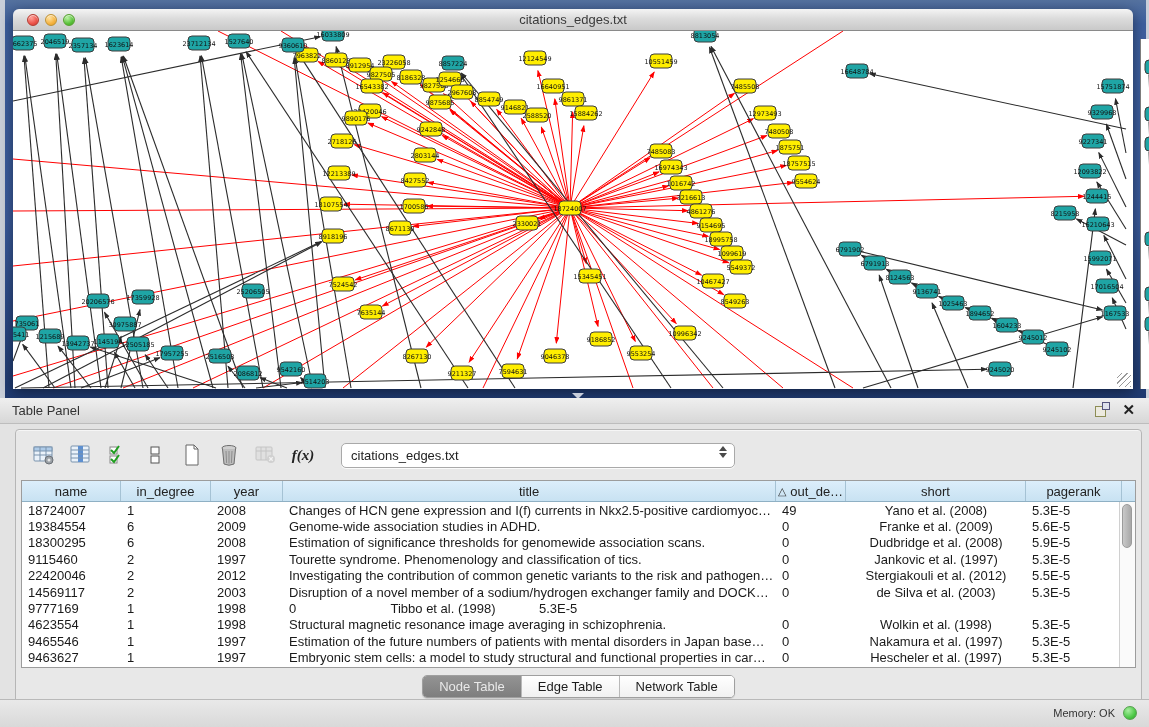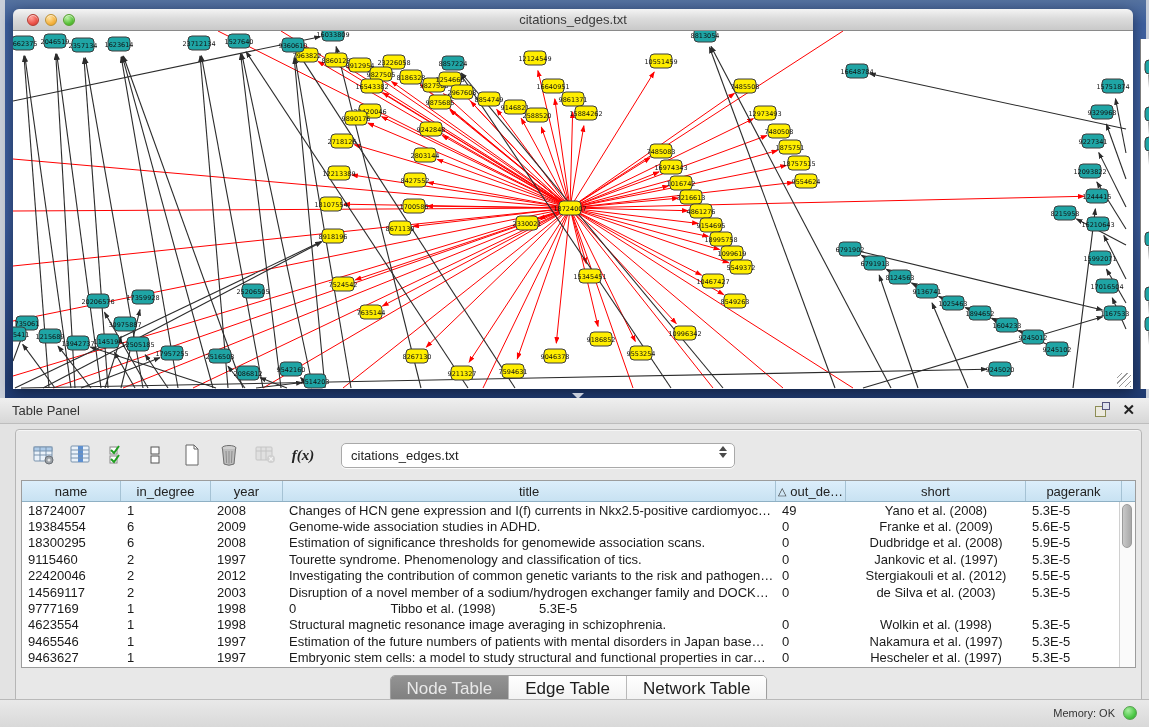--- a/index.html
+++ b/index.html
@@ -64,21 +64,21 @@
   .tbl-row{display:flex;height:16.4px;align-items:center;background:#fff;}
   .tbl-row .dc{box-sizing:border-box;font-size:13px;color:#1a1a1a;white-space:nowrap;overflow:hidden;padding:0 6px;}
   .dc.center{text-align:center;}
   .vscroll{position:absolute;right:0;top:21px;bottom:0;width:15px;background:#fafafa;border-left:1px solid #d0d0d0;}
   .vscroll .thumb{position:absolute;left:2px;top:2px;width:10px;height:44px;border-radius:5px;
     background:linear-gradient(90deg,#c9c9c9,#a8a8a8);border:1px solid #9b9b9b;box-sizing:border-box;}
 
   
   .tabs-row{display:flex;justify-content:center;margin-top:7px;}
   .seg{display:flex;border:1px solid #9f9f9f;border-radius:5px;overflow:hidden;background:#fff;box-shadow:0 1px 1px rgba(0,0,0,.12);}
-  .seg .tab{font-size:17px;padding:3px 16px;color:#1c1c1c;background:linear-gradient(180deg,#ffffff,#f1f1f1);border-right:1px solid #b9b9b9;}
+  .seg .tab{font-size:13px;padding:3px 16px;color:#1c1c1c;background:linear-gradient(180deg,#ffffff,#f1f1f1);border-right:1px solid #b9b9b9;}
   .seg .tab:last-child{border-right:none;}
   .seg .tab.selected{background:linear-gradient(180deg,#939393,#7e7e7e);color:#e9e9e9;}
 
   
   .statusbar{position:absolute;left:0;top:699px;width:1149px;height:28px;background:linear-gradient(180deg,#e9e9e9,#d8d8d8);
     border-top:1px solid #b9b9b9;}
   .statusbar .mem{position:absolute;right:34px;top:7px;font-size:11px;color:#333;}
   .statusbar .dot{position:absolute;right:12px;top:6px;width:14px;height:14px;border-radius:50%;
     background:radial-gradient(circle at 35% 30%,#a9eea0,#4ec948 60%,#2f9e2d);border:1px solid #55a04e;box-sizing:border-box;}
 </style>

